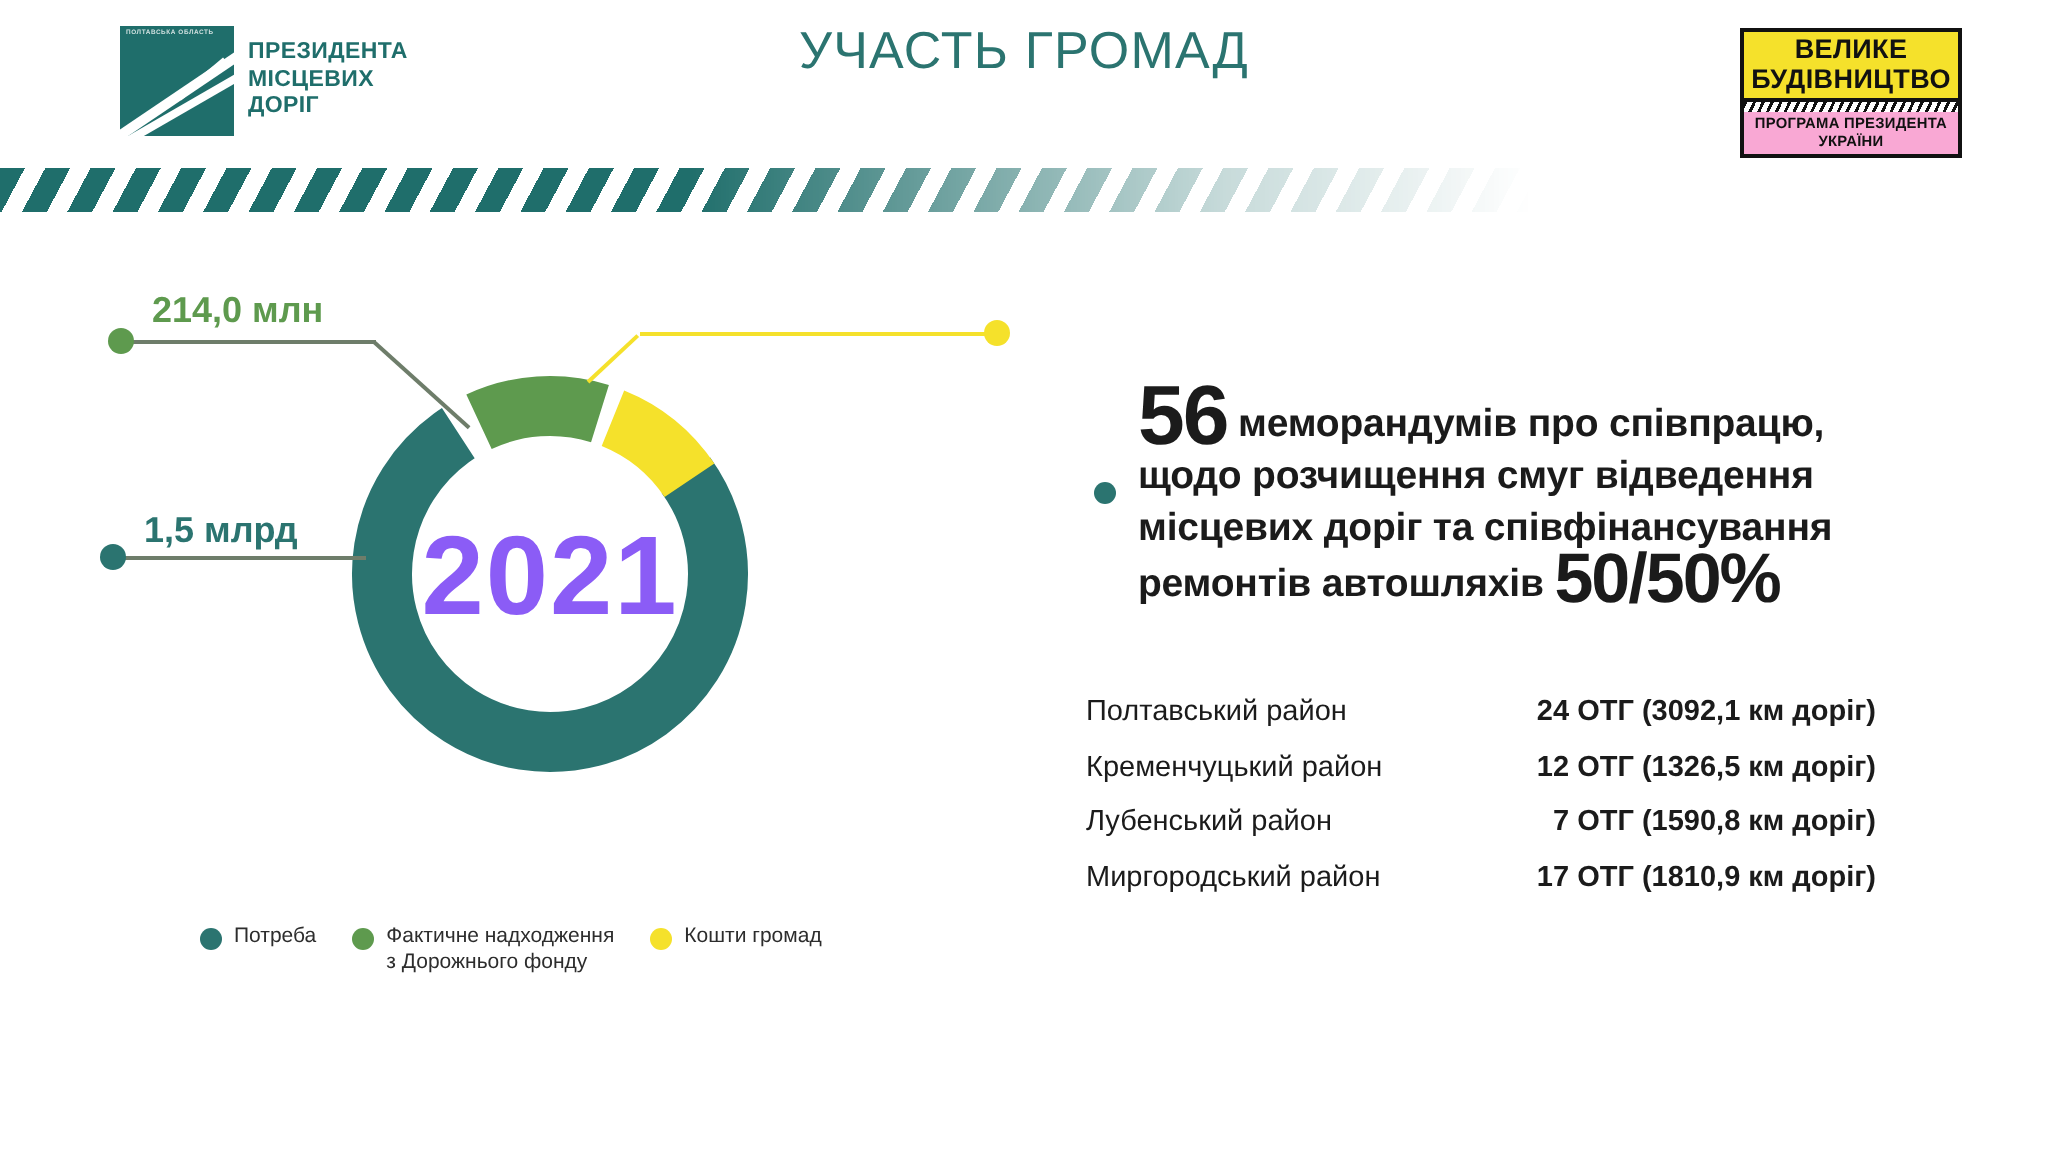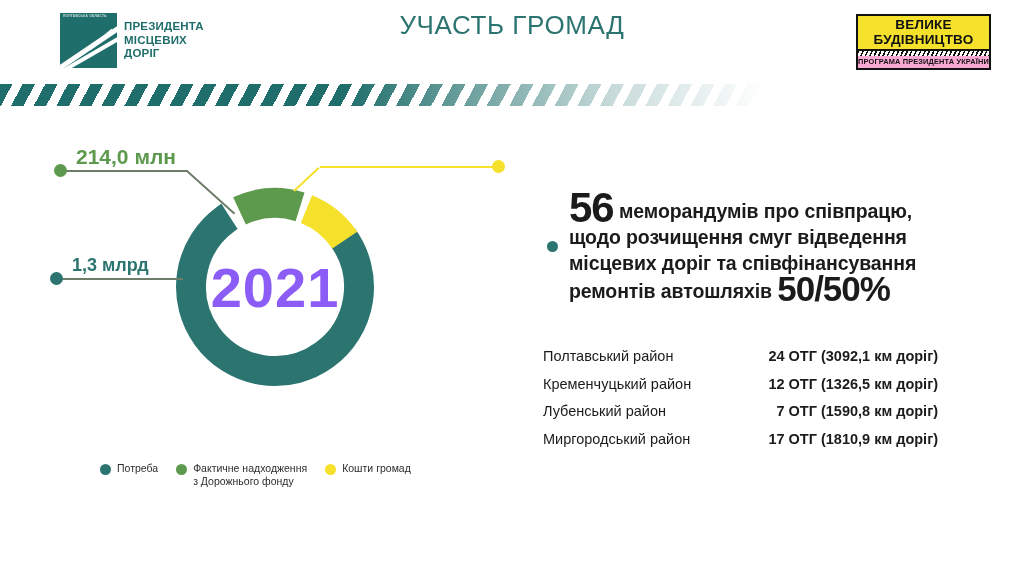--- a/index.html
+++ b/index.html
@@ -23,21 +23,21 @@
   .logo-mark .sw1{width:74px;height:5px;left:-7px;top:32px;transform:rotate(-34deg);}
   .logo-mark .sw2{width:74px;height:4px;left:-10px;top:42px;transform:rotate(-30deg);}
   .logo-mark .sw3{width:30px;height:3px;left:26px;top:25px;transform:rotate(-40deg);}
   .logo-text{color:#1F6E6B;font-weight:700;font-size:11.5px;line-height:13.5px;letter-spacing:.2px;padding-top:7px;}
 
   .slide-title{
     position:absolute;left:0;right:0;top:10px;text-align:center;
     color:#2B7470;font-size:26px;letter-spacing:.6px;font-weight:400;
   }
 
-  .logo-right{position:absolute;right:33px;top:14px;width:135px;}
+  .logo-right{position:absolute;right:43px;top:14px;width:111px;}
   .vb-top{
     background:#F5E12B;border:2px solid #111;color:#111;font-weight:700;
     font-size:13.5px;text-align:center;letter-spacing:.2px;padding:1px 0 2px;
     font-family:"Liberation Sans", sans-serif;
   }
   .vb-hatch{height:5px;background:repeating-linear-gradient(115deg,#111 0 1.5px,#fff 1.5px 4px);border-left:2px solid #111;border-right:2px solid #111;}
   .vb-bottom{
     border:2px solid #111;border-top:none;text-align:center;color:#111;
     font-size:7.4px;font-weight:700;letter-spacing:.15px;padding:1px 0 2px;background:#f9a8d4;
   }
@@ -53,21 +53,21 @@
   
   .donut-wrap{position:absolute;left:170px;top:182px;width:210px;height:210px;}
   .donut-wrap svg{display:block;}
   .donut-year{
     position:absolute;inset:0;display:flex;align-items:center;justify-content:center;
     color:#8b5cf6;font-size:56px;font-weight:700;letter-spacing:1px;
   }
 
   
   .callout{position:absolute;color:#1F6E6B;font-weight:700;}
-  .co-green{left:76px;top:145px;font-size:21px;color:#5E9A4E;}
+  .co-green{left:76px;top:145px;font-size:18px;color:#5E9A4E;}
   .co-teal{left:72px;top:255px;font-size:18px;color:#2B7470;}
   .co-yellow{left:325px;top:144px;font-size:17.5px;color:#111;line-height:21px;}
 
   .dot{position:absolute;border-radius:50%;}
   .dot-green{left:54px;top:164px;width:13px;height:13px;background:#5E9A4E;}
   .dot-teal{left:50px;top:272px;width:13px;height:13px;background:#2B7470;}
   .dot-yellow{left:492px;top:160px;width:13px;height:13px;background:#F5E12B;}
 
   .lead{position:absolute;background:#6E7D6A;height:2px;transform-origin:left center;}
   .lead-y{position:absolute;background:#F5E12B;height:2px;transform-origin:left center;}
@@ -139,21 +139,21 @@
   <div class="lead" style="left:187px;top:170px;width:64px;transform:rotate(42deg);"></div>
   <div class="lead" style="left:58px;top:278px;width:125px;"></div>
   <div class="lead-y" style="left:320px;top:166px;width:175px;"></div>
   <div class="lead-y" style="left:294px;top:190px;width:34px;transform:rotate(-43deg);"></div>
 
   <div class="dot dot-green"></div>
   <div class="dot dot-teal"></div>
   <div class="dot dot-yellow"></div>
 
   <div class="callout co-green">214,0 млн</div>
-  <div class="callout co-teal">1,3 млрд</div>
+  <div class="callout co-teal">1,5 млрд</div>
 
   <div class="legend">
     <div class="leg-item">
       <span class="leg-dot" style="background:#2B7470"></span>
       <span class="leg-label">Потреба</span>
     </div>
     <div class="leg-item">
       <span class="leg-dot" style="background:#5E9A4E"></span>
       <span class="leg-label">
         <span>Фактичне надходження</span><br>

